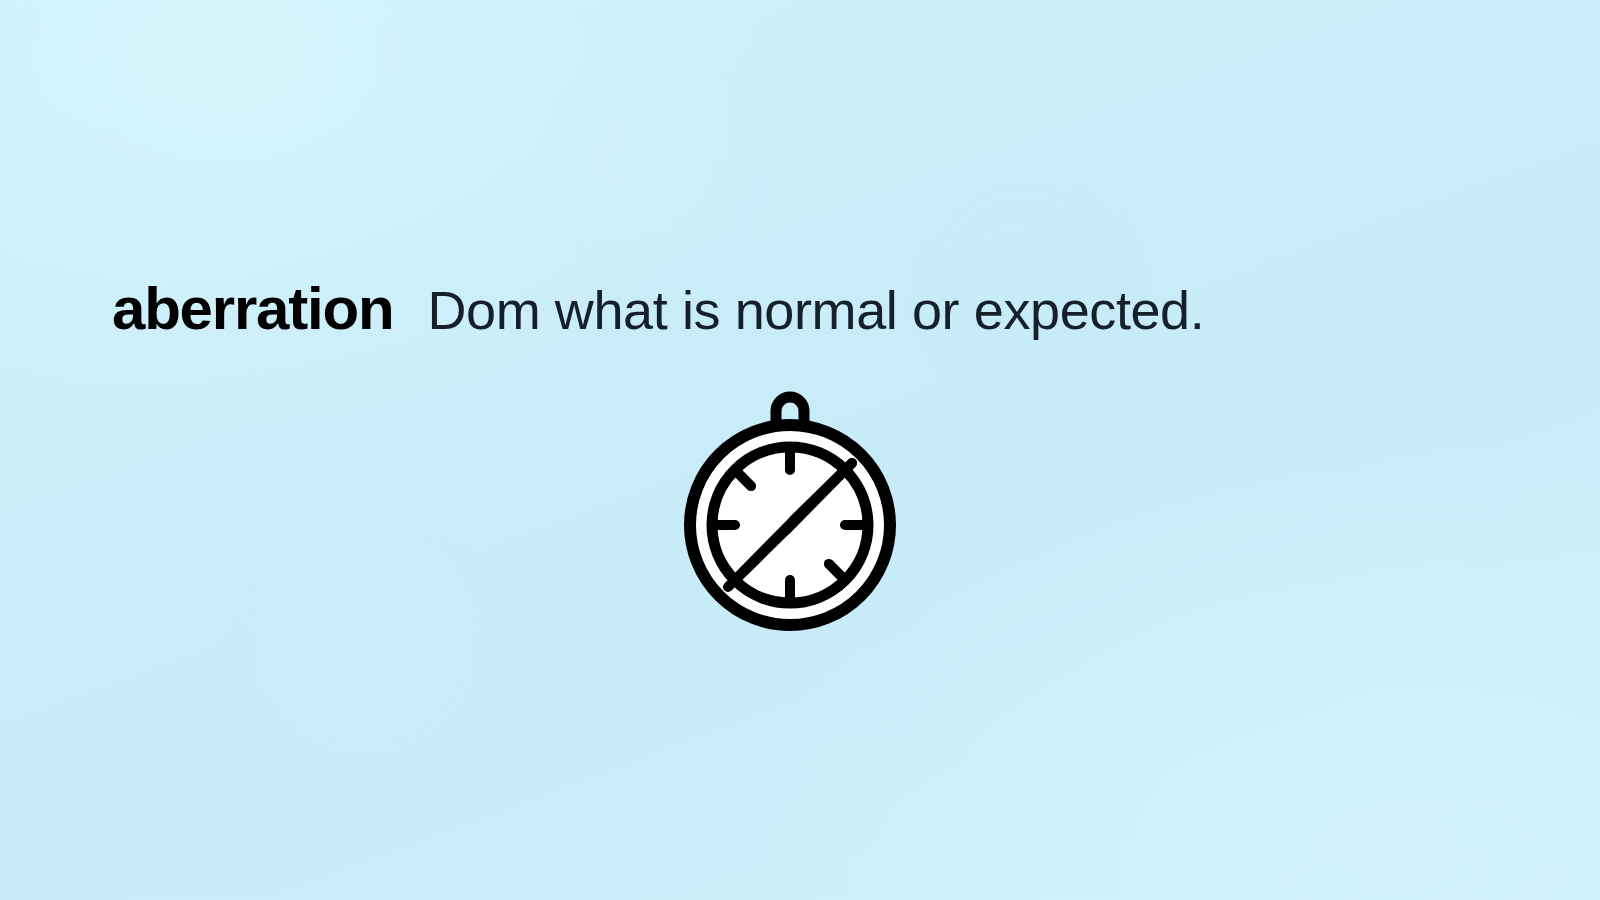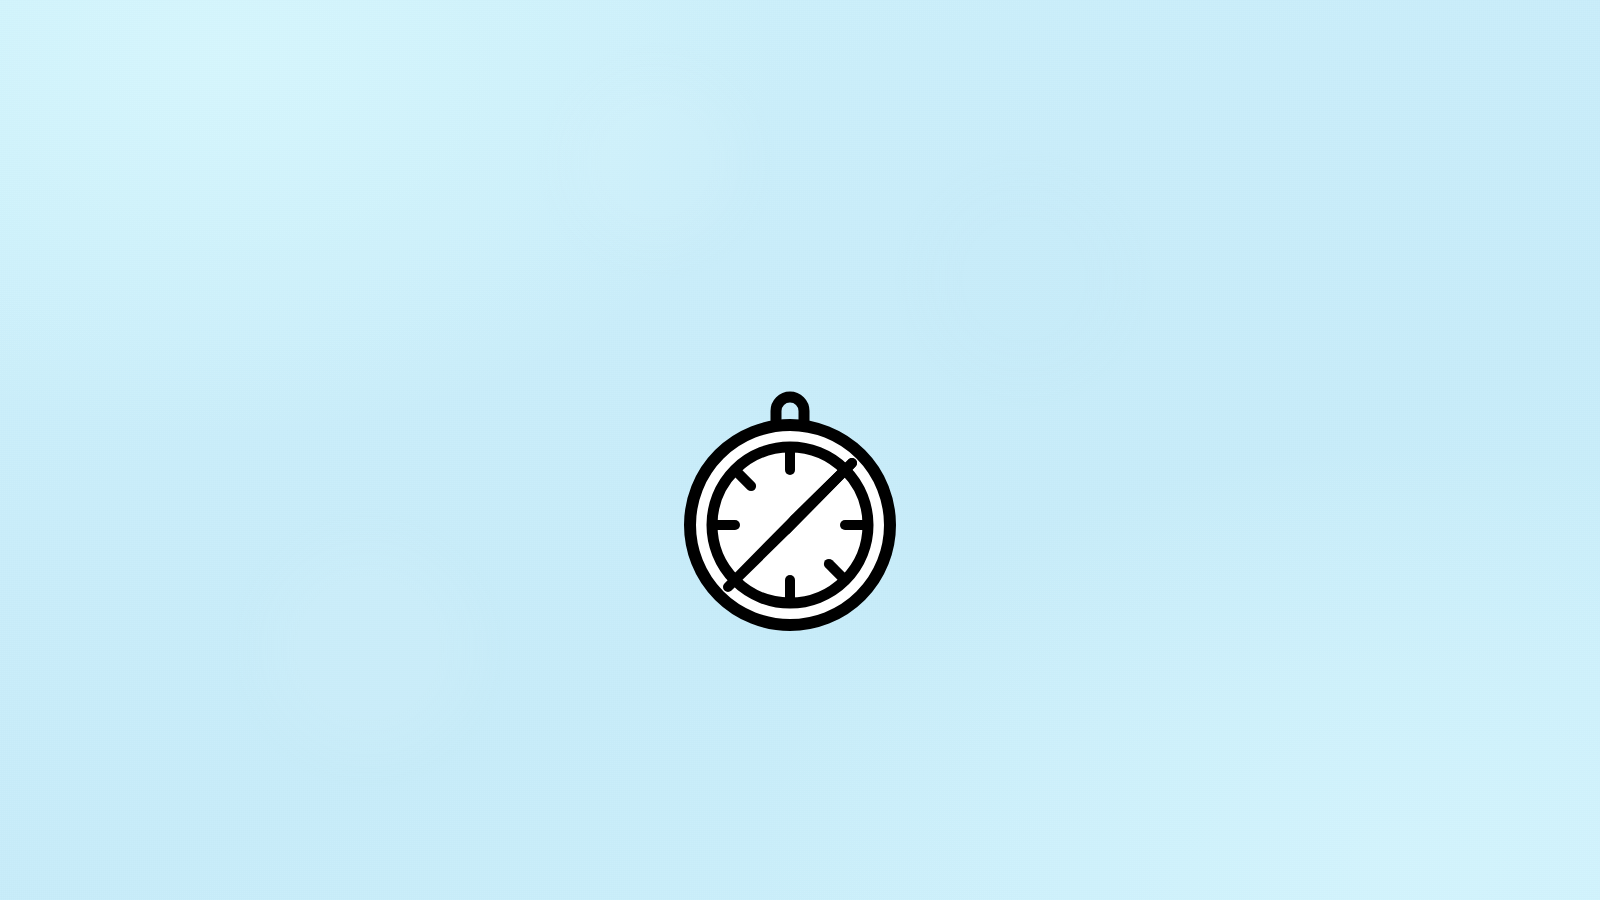--- a/index.html
+++ b/index.html
@@ -106,20 +106,23 @@
   }
 </style>
 </head>
 <body>
 
 <div id="slide">
 
   <div id="noise"></div>
 
 
+  <div id="definition-line">
+    <span id="definition-term">aberration</span><span id="definition-gap"></span><span id="definition-text">Dom what is normal or expected.</span>
+  </div>
 
   <div id="compass-wrap">
     <svg id="compass-svg" viewBox="0 0 228 256" xmlns="http://www.w3.org/2000/svg">
       <g fill="none" stroke="#000000" stroke-width="11" stroke-linecap="round" stroke-linejoin="round">
 
         <path d="M 100 44 L 100 25 A 14 14 0 0 1 128 25 L 128 44"></path>
 
         <circle cx="114" cy="139" r="100" stroke-width="12" fill="#ffffff"></circle>
 
         <circle cx="114" cy="139" r="78" stroke-width="11" fill="#ffffff"></circle>

